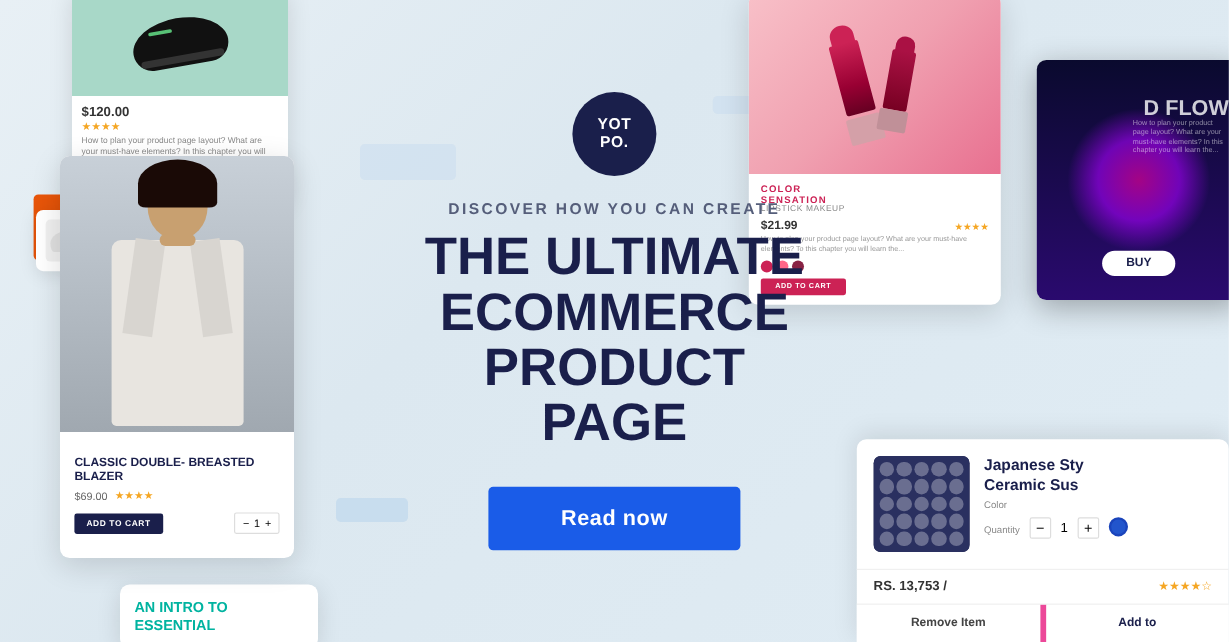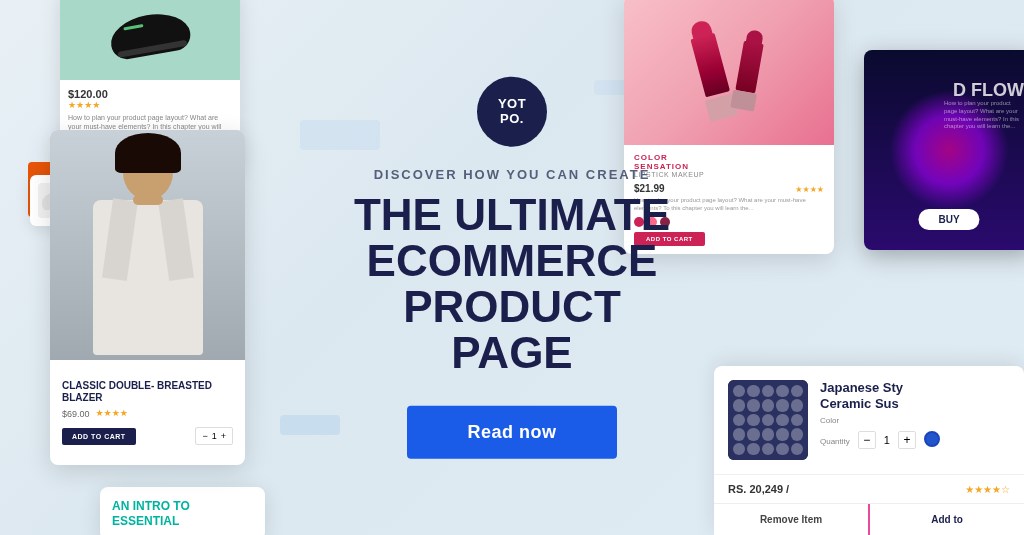--- a/index.html
+++ b/index.html
@@ -553,21 +553,21 @@
       text-align: center;
       font-size: 10px;
       font-weight: 600;
       color: #444;
       cursor: pointer;
       border: none;
       background: white;
     }
 
     .japanese-btn:first-child {
-      border-right: 2px solid #ec4899;
+      border-right: 5px solid #ec4899;
     }
 
     .japanese-btn-add {
       color: #1a1f4b;
       font-weight: 700;
     }
 
     
     .deco-rect-1 {
       position: absolute;
@@ -790,20 +790,20 @@
         <div class="japanese-qty-ctrl">
           <button class="qty-btn">−</button>
           <span>1</span>
           <button class="qty-btn">+</button>
         </div>
         <div class="color-dot"></div>
       </div>
     </div>
   </div>
   <div class="japanese-price-row">
-    <span class="japanese-price">RS. 20,249 /</span>
+    <span class="japanese-price">RS. 13,753 /</span>
     <span class="japanese-stars">★★★★☆</span>
   </div>
   <div class="japanese-btn-row">
     <button class="japanese-btn">Remove Item</button>
     <button class="japanese-btn japanese-btn-add">Add to</button>
   </div>
 </div>
 
 </body></html>

